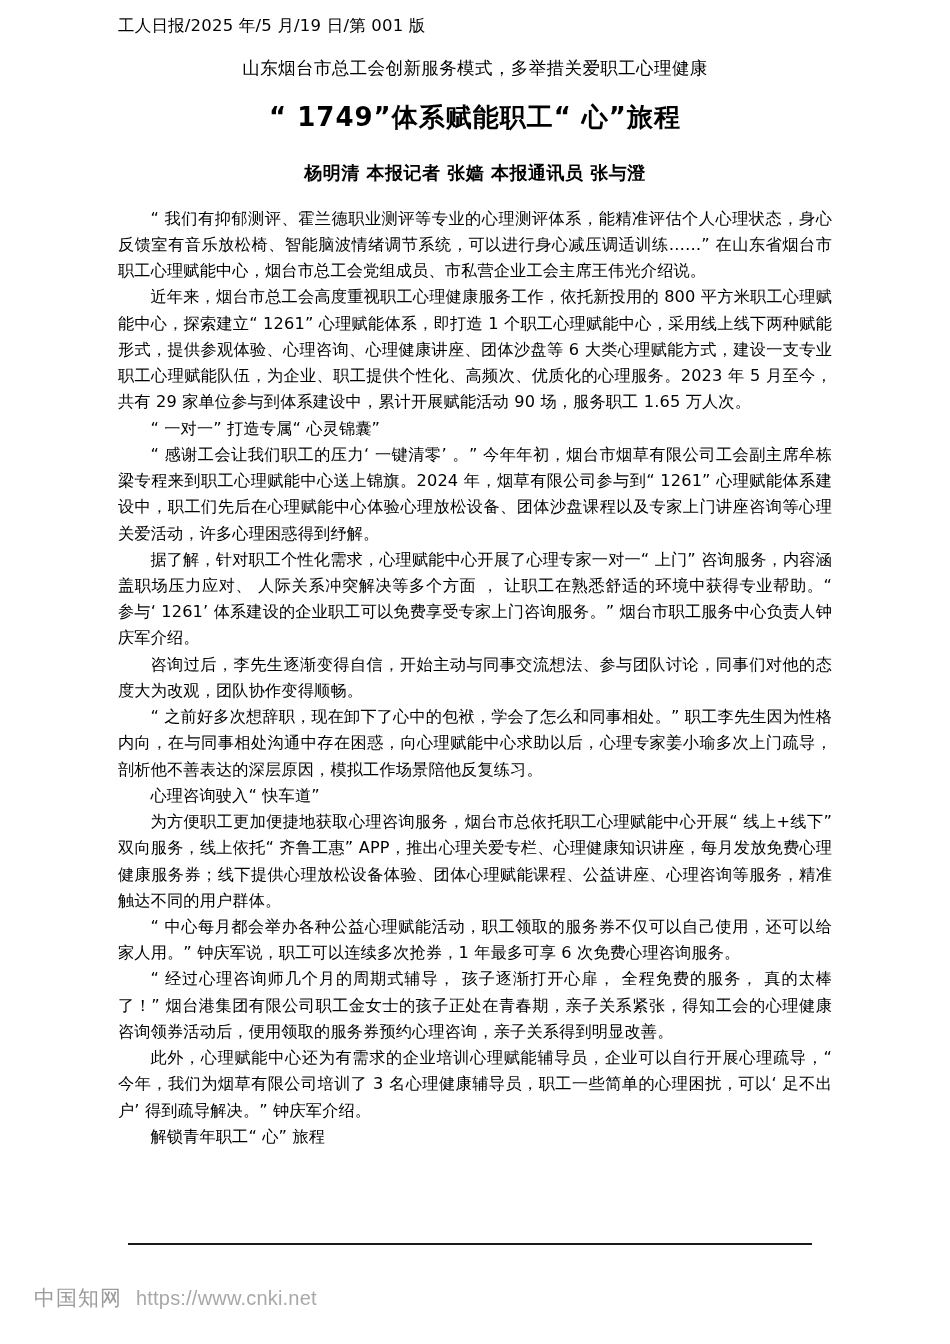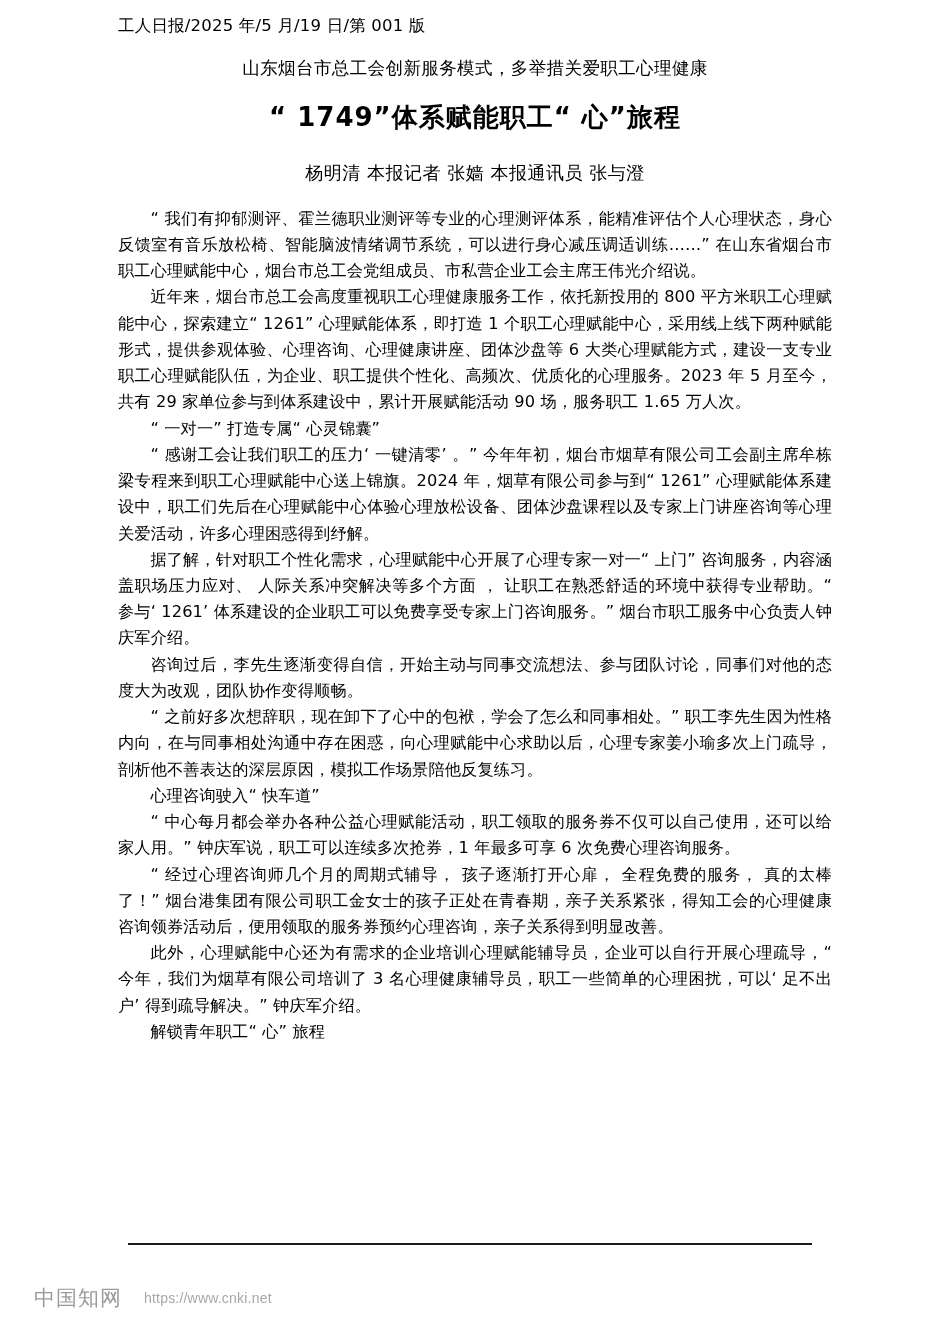--- a/index.html
+++ b/index.html
@@ -50,21 +50,21 @@
     text-align: center;
     font-size: 26px;
     font-weight: bold;
     letter-spacing: 1px;
     line-height: 1.45;
   }
   .byline {
     margin-top: 22px;
     text-align: center;
     font-size: 18px;
-    font-weight: normal;
+    font-weight: bold;
     letter-spacing: 0.5px;
     line-height: 1.5;
   }
 
   
   .body-text {
     margin-top: 20px;
     font-size: 16.2px;
     line-height: 1.62;
     text-align: justify;
@@ -100,30 +100,30 @@
     width: 684px;
     height: 0;
     border-top: 2px solid #1a1a1a;
   }
   .watermark {
     position: absolute;
     left: 34px;
     top: 1284px;
     display: flex;
     align-items: center;
-    gap: 22px;
+    gap: 14px;
     color: #9b9b9b;
   }
   .watermark .wm-logo {
     font-size: 21px;
     letter-spacing: 1px;
     color: #9b9b9b;
   }
   .watermark .wm-url {
-    font-size: 14px;
+    font-size: 20px;
     letter-spacing: 0.2px;
     color: #a8a8a8;
     font-family: "Liberation Sans", sans-serif;
   }
 </style>
 </head>
 <body>
 
 <div class="page">
 
@@ -139,20 +139,21 @@
 
     <div class="body-text">
       <p>“ 我们有抑郁测评、霍兰德职业测评等专业的心理测评体系，能精准评估个人心理状态，身心反馈室有音乐放松椅、智能脑波情绪调节系统，可以进行身心减压调适训练……” 在山东省烟台市职工心理赋能中心，烟台市总工会党组成员、市私营企业工会主席王伟光介绍说。</p>
       <p>近年来，烟台市总工会高度重视职工心理健康服务工作，依托新投用的 800 平方米职工心理赋能中心，探索建立“ 1261” 心理赋能体系，即打造 1 个职工心理赋能中心，采用线上线下两种赋能形式，提供参观体验、心理咨询、心理健康讲座、团体沙盘等 6 大类心理赋能方式，建设一支专业职工心理赋能队伍，为企业、职工提供个性化、高频次、优质化的心理服务。2023 年 5 月至今，共有 29 家单位参与到体系建设中，累计开展赋能活动 90 场，服务职工 1.65 万人次。</p>
       <p class="subhead">“ 一对一” 打造专属“ 心灵锦囊”</p>
       <p>“ 感谢工会让我们职工的压力‘ 一键清零’ 。” 今年年初，烟台市烟草有限公司工会副主席牟栋梁专程来到职工心理赋能中心送上锦旗。2024 年，烟草有限公司参与到“ 1261” 心理赋能体系建设中，职工们先后在心理赋能中心体验心理放松设备、团体沙盘课程以及专家上门讲座咨询等心理关爱活动，许多心理困惑得到纾解。</p>
       <p>据了解，针对职工个性化需求，心理赋能中心开展了心理专家一对一“ 上门” 咨询服务，内容涵盖职场压力应对、 人际关系冲突解决等多个方面 ， 让职工在熟悉舒适的环境中获得专业帮助。“ 参与‘ 1261’ 体系建设的企业职工可以免费享受专家上门咨询服务。” 烟台市职工服务中心负责人钟庆军介绍。</p>
       <p>咨询过后，李先生逐渐变得自信，开始主动与同事交流想法、参与团队讨论，同事们对他的态度大为改观，团队协作变得顺畅。</p>
       <p>“ 之前好多次想辞职，现在卸下了心中的包袱，学会了怎么和同事相处。” 职工李先生因为性格内向，在与同事相处沟通中存在困惑，向心理赋能中心求助以后，心理专家姜小瑜多次上门疏导，剖析他不善表达的深层原因，模拟工作场景陪他反复练习。</p>
       <p class="subhead">心理咨询驶入“ 快车道”</p>
+      <p>为方便职工更加便捷地获取心理咨询服务，烟台市总依托职工心理赋能中心开展“ 线上+线下” 双向服务，线上依托“ 齐鲁工惠” APP，推出心理关爱专栏、心理健康知识讲座，每月发放免费心理健康服务券；线下提供心理放松设备体验、团体心理赋能课程、公益讲座、心理咨询等服务，精准触达不同的用户群体。</p>
       <p>“ 中心每月都会举办各种公益心理赋能活动，职工领取的服务券不仅可以自己使用，还可以给家人用。” 钟庆军说，职工可以连续多次抢券，1 年最多可享 6 次免费心理咨询服务。</p>
       <p>“ 经过心理咨询师几个月的周期式辅导， 孩子逐渐打开心扉， 全程免费的服务， 真的太棒了！” 烟台港集团有限公司职工金女士的孩子正处在青春期，亲子关系紧张，得知工会的心理健康咨询领券活动后，便用领取的服务券预约心理咨询，亲子关系得到明显改善。</p>
       <p>此外，心理赋能中心还为有需求的企业培训心理赋能辅导员，企业可以自行开展心理疏导，“ 今年，我们为烟草有限公司培训了 3 名心理健康辅导员，职工一些简单的心理困扰，可以‘ 足不出户’ 得到疏导解决。” 钟庆军介绍。</p>
       <p class="subhead">解锁青年职工“ 心” 旅程</p>
     </div>
 
 
   </div>
 
   <div class="footer-rule"></div>

